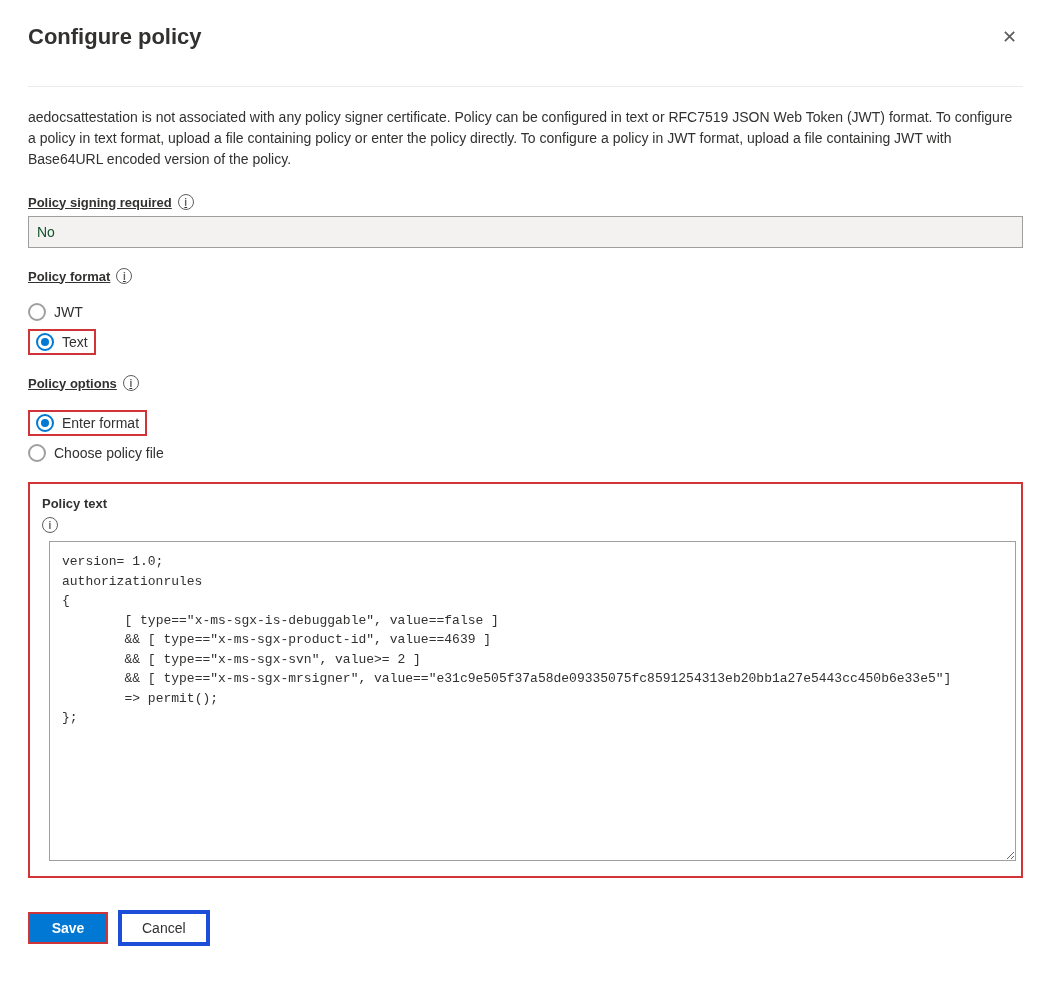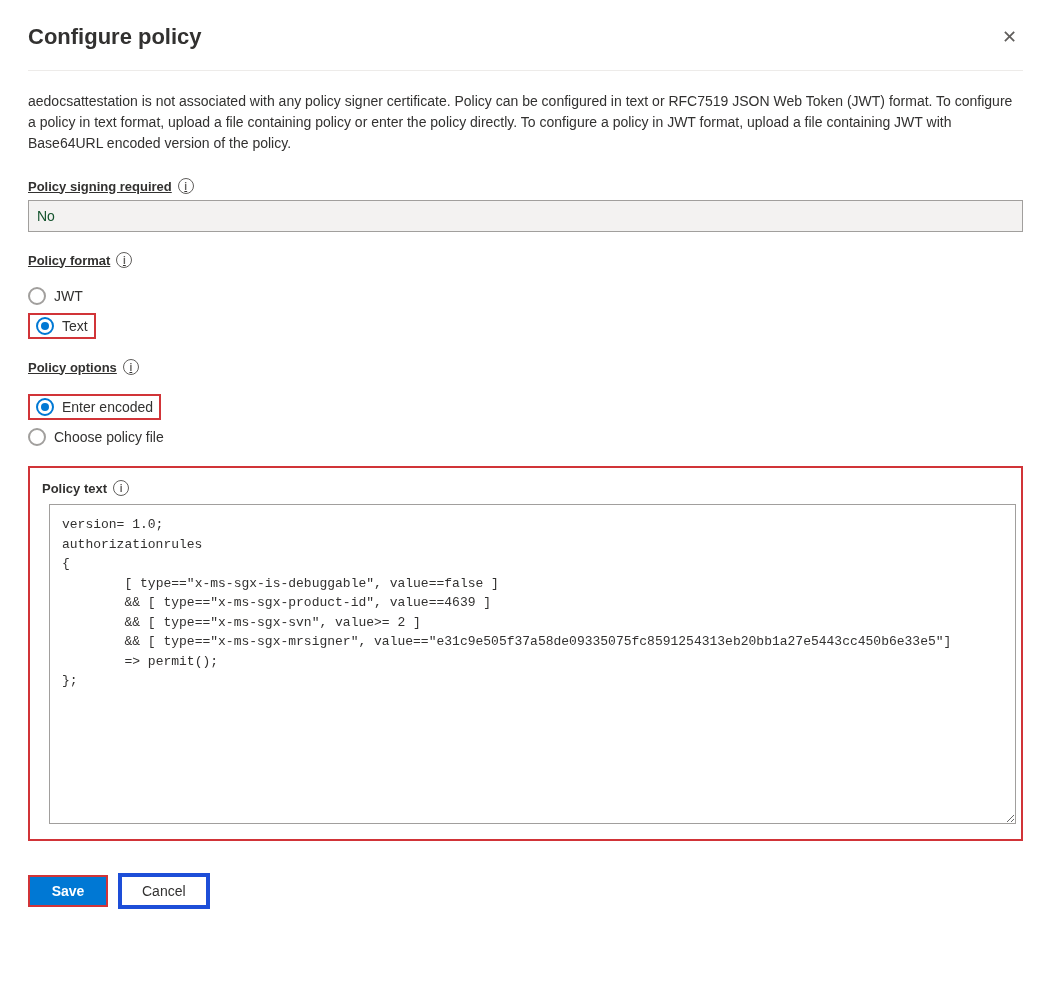--- a/index.html
+++ b/index.html
@@ -20,21 +20,21 @@
       min-height: 986px;
       background: #fff;
       padding: 24px 28px 28px 28px;
       position: relative;
     }
 
     .dialog-header {
       display: flex;
       justify-content: space-between;
       align-items: flex-start;
-      margin-bottom: 20px;
+      margin-bottom: 36px;
     }
 
     .dialog-title {
       font-size: 22px;
       font-weight: 600;
       color: #323130;
     }
 
     .close-btn {
       background: none;
@@ -152,26 +152,26 @@
     }
 
     .policy-text-section {
       border: 2px solid #d13438;
       padding: 12px;
       margin-bottom: 24px;
     }
 
     .policy-text-label {
       display: flex;
-      align-items: center;
       gap: 6px;
       font-size: 13px;
       font-weight: 600;
       color: #323130;
       margin-bottom: 8px;
+      flex-direction: column;
     }
 
     .policy-textarea {
       width: 100%;
       height: 320px;
       border: 1px solid #a19f9d;
       padding: 10px 12px;
       font-family: 'Consolas', 'Courier New', monospace;
       font-size: 13px;
       color: #323130;
@@ -260,21 +260,21 @@
 
   <div class="field-group">
     <div class="field-label">
       <span>Policy options</span>
       <span class="info-icon">i</span>
     </div>
     <div class="radio-group">
       <label class="radio-item">
         <span class="highlighted-radio">
           <input type="radio" class="radio-input" name="policy-options" checked="" style="">
-          <span class="radio-label">Enter encoded</span>
+          <span class="radio-label">Enter format</span>
         </span>
       </label>
       <label class="radio-item">
         <input type="radio" class="radio-input" name="policy-options" style="">
         <span class="radio-label">Choose policy file</span>
       </label>
     </div>
   </div>
 
   <div class="policy-text-section">

